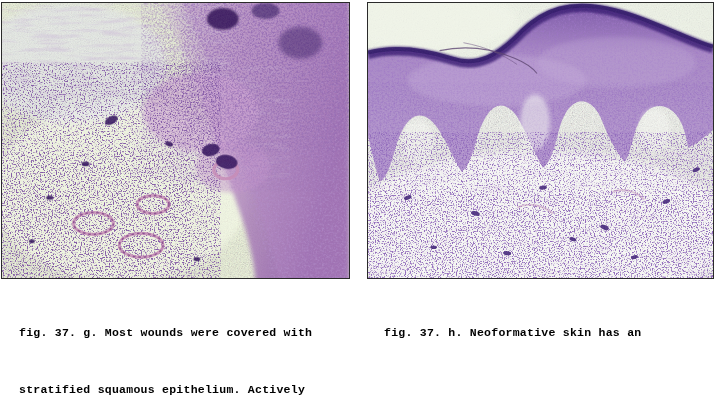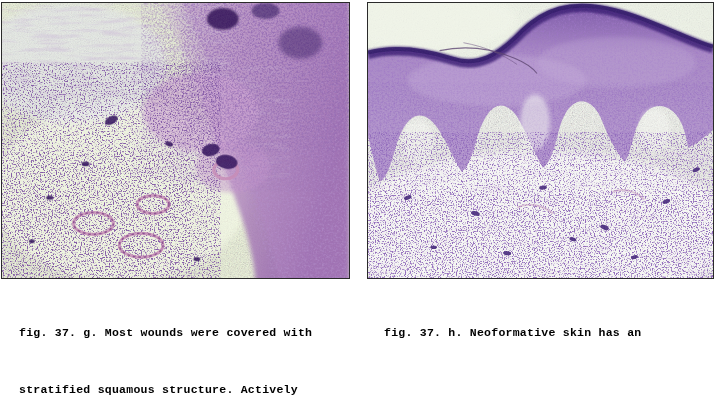--- a/index.html
+++ b/index.html
@@ -324,21 +324,21 @@
 
       <rect width="347" height="277" fill="#a98fc4" opacity="0.08" filter="url(#hGrain)"></rect>
     </svg>
   </div>
 </div>
 
 <div class="captions">
 
   <div class="caption left">
     <span class="line">fig. 37. g. Most wounds were covered with</span>
-    <span class="line">stratified squamous structure. Actively</span>
+    <span class="line">stratified squamous epithelium. Actively</span>
     
     
     
     
   </div>
 
   <div class="caption right">
     <span class="line">fig. 37. h. Neoformative skin has an</span>
     
   </div>

